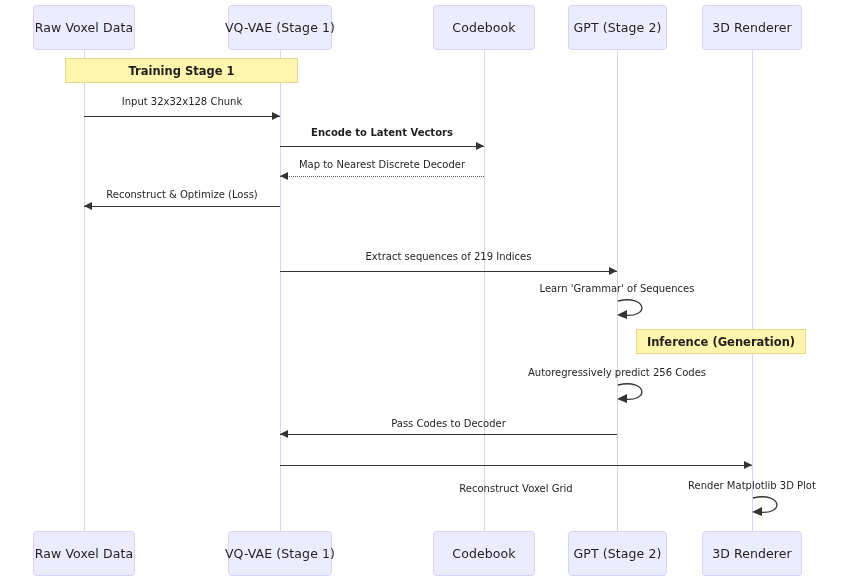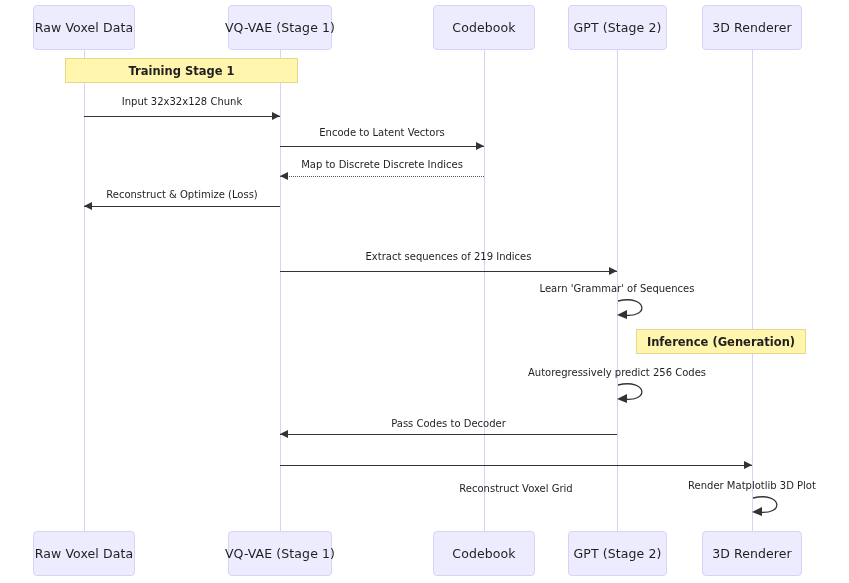--- a/index.html
+++ b/index.html
@@ -127,24 +127,24 @@
       <span>Training Stage 1</span>
     </div>
     <div class="banner" style="left: 600px; width: 170px; top: 329px; margin-left: 36px;">
       <span>Inference (Generation)</span>
     </div>
     <div class="msg-line" style="left: 84px; width: 196px; top: 116px;"></div>
     <div class="arrowhead right" style="top: 112px; left: 272px;"></div>
     <div class="msg-label" style="left: 84px; width: 196px; top: 96px;">Input 32x32x128 Chunk</div>
     <div class="msg-line" style="left: 280px; width: 204px; top: 146px;"></div>
     <div class="arrowhead right" style="top: 142px; left: 476px;"></div>
-    <div class="msg-label" style="left: 280px; width: 204px; top: 127px;">Encode to Latent Vectors</div>
+    <div class="msg-label" style="left: 280px; width: 204px; top: 127px; font-weight: bold;">Encode to Latent Vectors</div>
     <div class="msg-line dotted" style="left: 280px; width: 204px; top: 176px;"></div>
     <div class="arrowhead left" style="top: 172px; left: 280px;"></div>
-    <div class="msg-label" style="left: 280px; width: 204px; top: 159px;">Map to Discrete Discrete Indices</div>
+    <div class="msg-label" style="left: 280px; width: 204px; top: 159px;">Map to Nearest Discrete Decoder</div>
     <div class="msg-line" style="left: 84px; width: 196px; top: 206px;"></div>
     <div class="arrowhead left" style="top: 202px; left: 84px;"></div>
     <div class="msg-label" style="left: 84px; width: 196px; top: 189px;">Reconstruct &amp; Optimize (Loss)</div>
     <div class="msg-line" style="left: 280px; width: 337px; top: 271px;"></div>
     <div class="arrowhead right" style="top: 267px; left: 609px;"></div>
     <div class="msg-label" style="left: 280px; width: 337px; top: 251px;">Extract sequences of 219 Indices</div>
     <div class="msg-line" style="left: 280px; width: 337px; top: 434px;"></div>
     <div class="arrowhead left" style="top: 430px; left: 280px;"></div>
     <div class="msg-label" style="left: 280px; width: 337px; top: 418px;">Pass Codes to Decoder</div>
     <div class="msg-line" style="left: 280px; width: 472px; top: 465px;"></div>

